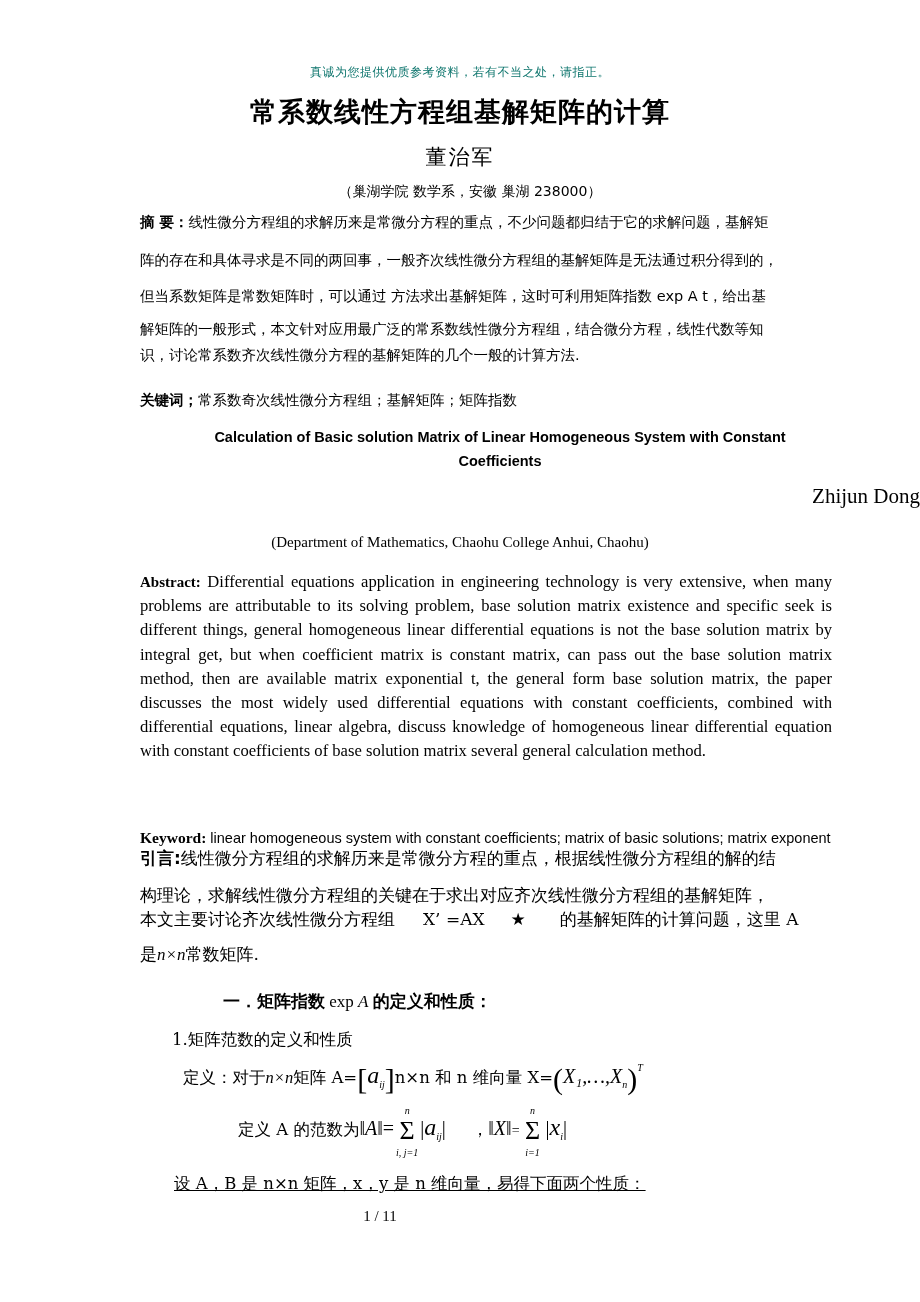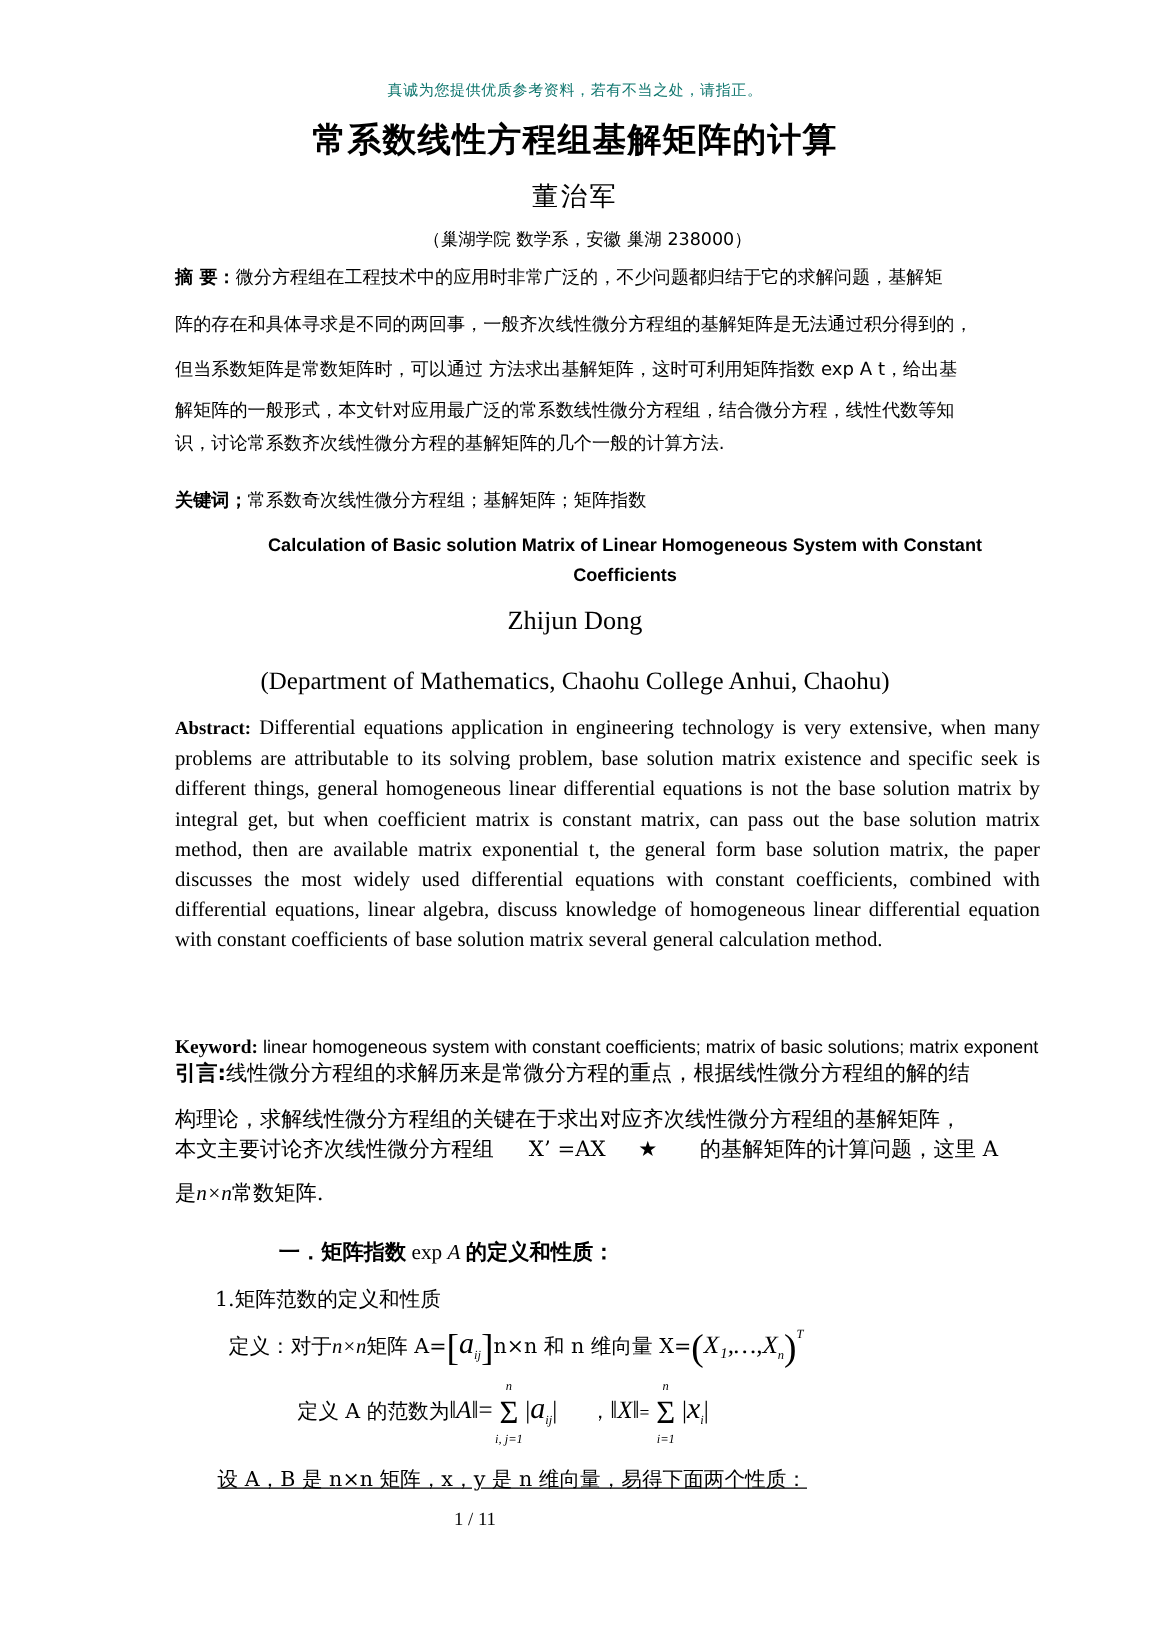--- a/index.html
+++ b/index.html
@@ -14,22 +14,22 @@
   .title { top: 94px; left: 0; width: 920px; text-align: center; font-size: 27px; font-weight: bold; letter-spacing: 1px; }
   .author-cn { top: 143px; left: 0; width: 920px; text-align: center; font-size: 21px; letter-spacing: 2px; }
   .affil-cn { top: 183px; left: 0; width: 920px; text-align: center; font-size: 14px; padding-left: 10px; }
 
   .para { position: absolute; left: 140px; width: 692px; white-space: normal; }
   .cn-abstract { top: 218px; font-size: 14.5px; line-height: 0; }
   .cn-line { position: absolute; left: 0; white-space: nowrap; font-size: 14.5px; }
   .label-bold { font-weight: bold; }
 
   .en-title { top: 425px; left: 0; width: 920px; text-align: center; font-size: 14.5px; font-weight: bold; line-height: 24px; }
-  .en-author { top: 484px; left: 0; width: 920px; text-align: center; font-size: 21px; }
-  .en-affil { top: 534px; left: 0; width: 920px; text-align: center; font-size: 20px; }
+  .en-author { top: 484px; left: 0; width: 920px; text-align: right; font-size: 21px; }
+  .en-affil { top: 534px; left: 0; width: 920px; text-align: center; font-size: 15px; }
 
   .en-abstract { top: 570px; font-size: 16.6px; line-height: 24.2px; text-align: justify; }
   .en-abstract .lbl { font-weight: bold; font-size: 15px; }
   .en-keyword { top: 786px; font-size: 14.5px; line-height: 24px; margin-top: 40px; }
   .en-keyword .lbl { font-family: "Liberation Serif", serif; font-weight: bold; font-size: 15.5px; }
 
   .intro-line { position: absolute; left: 140px; white-space: nowrap; font-size: 17px; }
   .star { font-family: "DejaVu Sans", sans-serif; }
 
   .h1 { top: 990px; left: 175px; font-size: 17px; font-weight: bold; margin-left: 48px; }
@@ -53,21 +53,21 @@
 </head>
 <body>
 
 <div class="abs watermark cjk-serif">真诚为您提供优质参考资料，若有不当之处，请指正。</div>
 
 <div class="abs title cjk-sans">常系数线性方程组基解矩阵的计算</div>
 <div class="abs author-cn cjk-sans">董治军</div>
 <div class="abs affil-cn cjk-sans">（巢湖学院  数学系，安徽  巢湖  238000）</div>
 
 <div class="para cn-abstract cjk-sans">
-  <div class="cn-line" style="top:4px;"><span class="label-bold">摘  要：</span><span>微分方程组在工程技术中的应用时非常广泛的，不少问题都归结于它的求解问题，基解矩</span></div>
+  <div class="cn-line" style="top:4px;"><span class="label-bold">摘  要：</span><span>线性微分方程组的求解历来是常微分方程的重点，不少问题都归结于它的求解问题，基解矩</span></div>
   <div class="cn-line" style="top:42px;">阵的存在和具体寻求是不同的两回事，一般齐次线性微分方程组的基解矩阵是无法通过积分得到的，</div>
   <div class="cn-line" style="top:78px;">但当系数矩阵是常数矩阵时，可以通过  方法求出基解矩阵，这时可利用矩阵指数 exp A t，给出基</div>
   <div class="cn-line" style="top:111px;">解矩阵的一般形式，本文针对应用最广泛的常系数线性微分方程组，结合微分方程，线性代数等知</div>
   <div class="cn-line" style="top:137px;">识，讨论常系数齐次线性微分方程的基解矩阵的几个一般的计算方法.</div>
 </div>
 
 <div class="abs cjk-sans" style="top:391px; left:140px; font-size:14.5px;"><span class="label-bold">关键词；</span><span>常系数奇次线性微分方程组；基解矩阵；矩阵指数</span></div>
 
 <div class="abs en-title sans" style="white-space:normal; left:180px; width:640px;">Calculation of Basic solution Matrix of Linear Homogeneous    System with Constant Coefficients</div>
 <div class="abs en-author tnr">Zhijun Dong</div>

